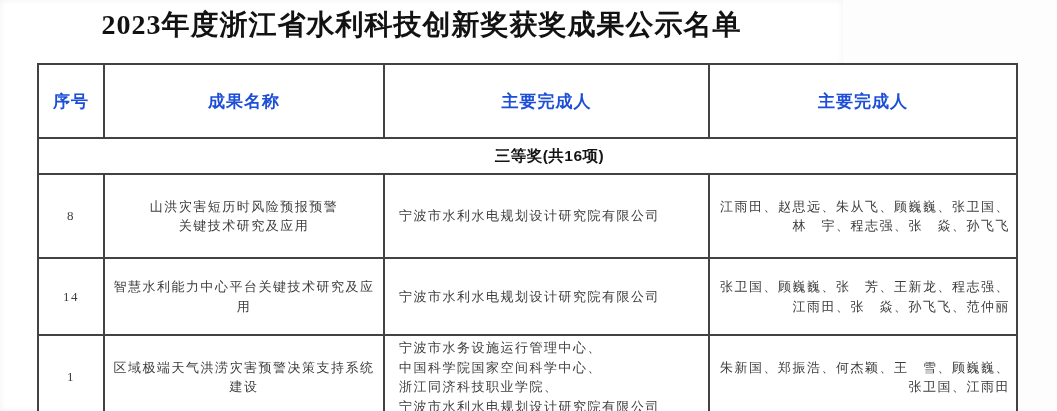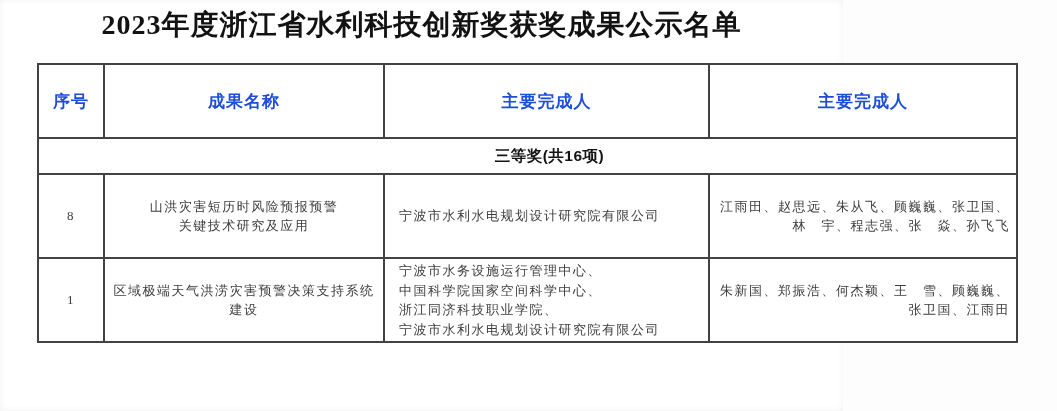--- a/index.html
+++ b/index.html
@@ -112,20 +112,27 @@
 
     <tr class="data-row row-1">
       <td class="cell-no">8</td>
       <td class="cell-name">山洪灾害短历时风险预报预警
 关键技术研究及应用</td>
       <td class="cell-unit">宁波市水利水电规划设计研究院有限公司</td>
       <td class="cell-people">江雨田、赵思远、朱从飞、顾巍巍、张卫国、
 林　宇、程志强、张　焱、孙飞飞</td>
     </tr>
 
+    <tr class="data-row row-2">
+      <td class="cell-no">14</td>
+      <td class="cell-name">智慧水利能力中心平台关键技术研究及应用</td>
+      <td class="cell-unit">宁波市水利水电规划设计研究院有限公司</td>
+      <td class="cell-people">张卫国、顾巍巍、张　芳、王新龙、程志强、
+江雨田、张　焱、孙飞飞、范仲丽</td>
+    </tr>
 
     <tr class="data-row row-3">
       <td class="cell-no">1</td>
       <td class="cell-name">区域极端天气洪涝灾害预警决策支持系统建设</td>
       <td class="cell-unit">宁波市水务设施运行管理中心、
 中国科学院国家空间科学中心、
 浙江同济科技职业学院、
 宁波市水利水电规划设计研究院有限公司</td>
       <td class="cell-people">朱新国、郑振浩、何杰颖、王　雪、顾巍巍、
 张卫国、江雨田</td>

